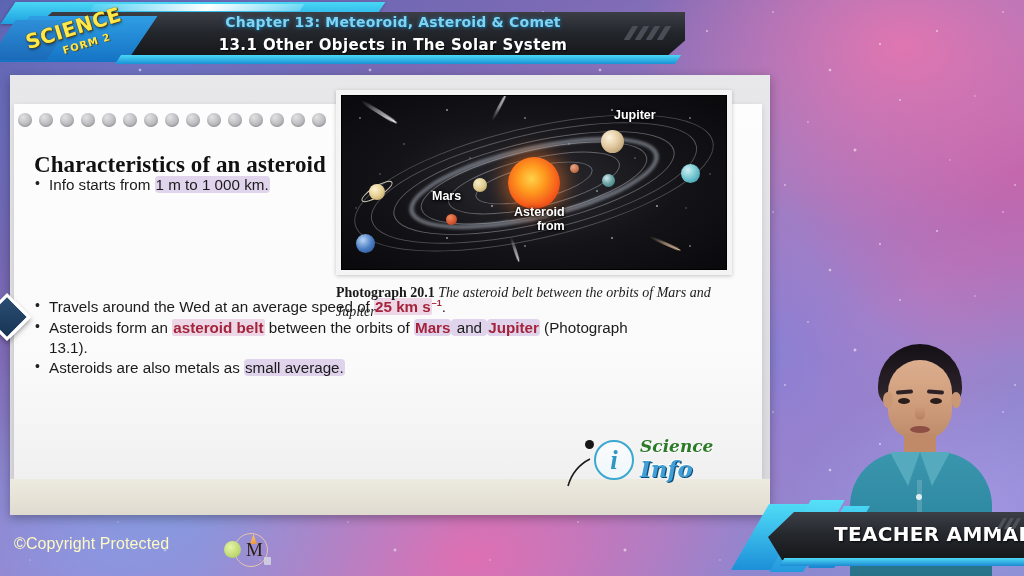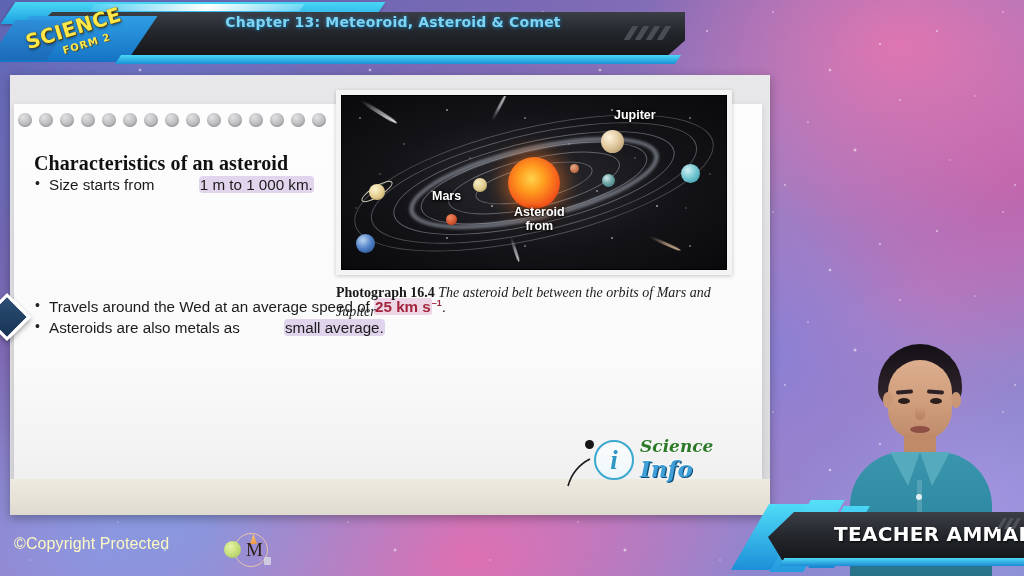--- a/index.html
+++ b/index.html
@@ -165,36 +165,36 @@
   }
 
   
   .body-text {
     position: absolute; left: 34px; top: 152px; width: 300px;
     font-family: "Liberation Serif", serif;
     color: #1c1c1c;
   }
   .sec-title {
     font-family: "Liberation Serif", serif;
-    font-weight: bold; font-size: 20px; color: #111;
+    font-weight: bold; font-size: 23px; color: #111;
     margin-bottom: 4px; letter-spacing: .1px;
   }
   ul.bullets { list-style: none; }
   ul.bullets > li {
     position: relative; padding-left: 15px; font-size: 15.2px;
     line-height: 1.30; margin-bottom: 1px; color: #1b1b1b;
   }
   ul.bullets > li::before {
     content: "•"; position: absolute; left: 1px; top: -1px;
     font-size: 14px; color: #222;
   }
   .bullets-narrow { position: absolute; left: 34px; top: 175px; width: 302px; }
   .bullets-wide   { position: absolute; left: 34px; top: 297px; width: 600px; }
 
-  .hl      { background: rgba(203,178,224,.55); border-radius: 4px; padding: 0 1px; margin-left: 40px; }
+  .hl      { background: rgba(203,178,224,.55); border-radius: 4px; padding: 0 1px; }
   .hl-pink { background: rgba(226,186,214,.55); border-radius: 2px; padding: 0 1px; }
   .kw { color: #a4243b; font-weight: bold; }
   sup { font-size: 9px; vertical-align: super; }
 
   
   .photo-frame {
     position: absolute; left: 336px; top: 90px; width: 396px; height: 185px;
     background: #f4f4f4; padding: 5px;
     box-shadow: 0 1px 4px rgba(0,0,0,.22);
   }
@@ -274,21 +274,21 @@
   .comet.c3 { width: 34px; height: 3px; left: 306px; top: 146px; transform: rotate(24deg);
     background: linear-gradient(110deg, rgba(255,255,255,0), #ffd9b0); }
   .comet.c4 { width: 26px; height: 3px; left: 160px; top: 152px; transform: rotate(72deg); }
   .ph-label {
     position: absolute; color: #fff; font-family: "Liberation Sans", sans-serif;
     font-weight: bold; font-size: 12.5px;
     text-shadow: 0 1px 3px rgba(0,0,0,.95), 0 0 4px rgba(0,0,0,.8);
   }
   .lbl-jupiter { left: 272px; top: 12px; }
   .lbl-mars    { left: 90px;  top: 93px; }
-  .lbl-belt    { left: 172px; top: 110px; text-align: center; line-height: 1.08; }
+  .lbl-belt    { left: 172px; top: 110px; text-align: right; line-height: 1.08; }
 
   .photo-caption {
     position: absolute; left: 336px; top: 284px; width: 388px;
     font-family: "Liberation Serif", serif; font-size: 14px; color: #1a1a1a;
     line-height: 1.34;
   }
   .photo-caption b { font-weight: bold; }
   .photo-caption i { font-style: italic; }
 
   
@@ -471,20 +471,21 @@
   <div class="header-zone">
     <div class="hdr-cyan-top"></div>
     <div class="hdr-white-streak"></div>
     <div class="hdr-dark"></div>
     <div class="hdr-blue-wedge"></div>
     <div class="hdr-blue-wedge2"></div>
     <div class="hdr-cyan-bot"></div>
     <div class="logo-science">SCIENCE</div>
     <div class="logo-form">FORM 2</div>
     <div class="hdr-title">Chapter 13: Meteoroid, Asteroid &amp; Comet</div>
+    <div class="hdr-sub">13.1  Other Objects in The Solar System</div>
     <div class="hdr-slashes">
       <i></i>
         <i></i>
         <i></i>
         <i></i>
     </div>
   </div>
 
   <div class="slide-shadow"></div>
   <div class="page-card"></div>
@@ -508,27 +509,30 @@
   <div class="card-bottom-band"></div>
 
   <div class="left-arrow"></div>
 
   <div class="body-text">
     <div class="sec-title">Characteristics of an asteroid</div>
   </div>
 
   <ul class="bullets bullets-narrow">
     <li>
-      <span>Size starts from </span><span class="hl">1 m to 1 000 km.</span>
+      <span>Info starts from </span><span class="hl">1 m to 1 000 km.</span>
     </li>
   </ul>
 
   <ul class="bullets bullets-wide">
     <li>
       <span>Travels around the Wed at an average speed of </span><span class="kw hl-pink">25 km s</span><sup class="kw">–1</sup><span>.</span>
+    </li>
+    <li>
+      <span>Asteroids form an </span><span class="kw hl-pink">asteroid belt</span><span> between the orbits of </span><span class="kw hl">Mars</span><span class="hl"> and </span><span class="kw hl">Jupiter</span><span> (Photograph 13.1).</span>
     </li>
     <li>
       <span>Asteroids are also metals as </span><span class="hl">small average.</span>
     </li>
   </ul>
 
   <div class="photo-frame">
     <div class="photo">
       <div class="ph-stars"></div>
       <div class="orbit o1"></div>
@@ -555,21 +559,21 @@
       <div class="ph-label lbl-jupiter">Jupiter</div>
       <div class="ph-label lbl-mars">Mars</div>
       <div class="ph-label lbl-belt">
         <div>Asteroid</div>
         <div>from</div>
       </div>
     </div>
   </div>
 
   <div class="photo-caption">
-    <b>Photograph 16.4</b>
+    <b>Photograph 20.1</b>
     <i>The asteroid belt between the orbits of Mars and Jupiter</i>
   </div>
 
   <div class="sci-info">
     <svg class="sci-pointer" width="34" height="42" viewBox="0 0 34 42">
       <path d="M2 40 C 6 26, 14 18, 24 13" stroke="#1b1b1b" stroke-width="1.6" fill="none"></path>
     </svg>
     <div class="sci-dot"></div>
     <div class="sci-i">i</div>
     <div class="sci-word1">Science</div>

